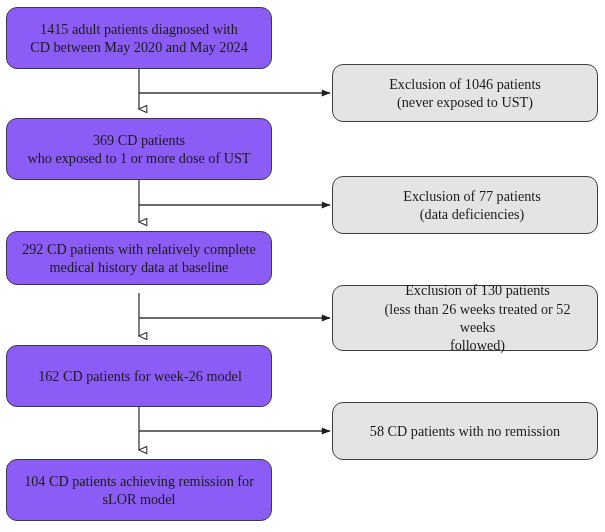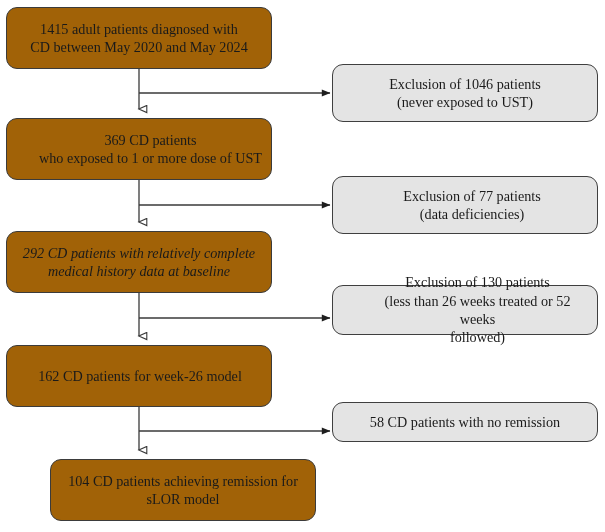--- a/index.html
+++ b/index.html
@@ -34,21 +34,21 @@
     display: flex;
     align-items: center;
     justify-content: center;
     text-align: center;
     line-height: 1.30;
     font-size: 14.2px;
     padding: 2px 9px;
     white-space: pre-line;
   }
   .node.primary {
-    background: #a16207;
+    background: #8b5cf6;
     border-color: #3b3b3b;
   }
   .node.excluded {
     background: #e4e4e4;
     border-color: #3f3f3f;
     text-align: center;
   }
   .node-text {
     display: block;
     white-space: pre-line;
@@ -81,52 +81,52 @@
       <line x1="139" y1="318" x2="330" y2="318" marker-end="url(#solid-arrow)"></line>
       <line x1="139" y1="431" x2="330" y2="431" marker-end="url(#solid-arrow)"></line>
     </g>
   </svg>
 
   <div class="node primary" style="left:6px; top:7px; width:266px; height:62px;">
     <span class="node-text">1415 adult patients diagnosed with
 CD between May 2020 and May 2024</span>
   </div>
 
-  <div class="node primary" style="left:6px; top:118px; width:266px; height:62px;justify-content:flex-end;">
+  <div class="node primary" style="left:6px; top:118px; width:266px; height:62px;">
     <span class="node-text">369 CD patients
 who exposed to 1 or more dose of UST</span>
   </div>
 
-  <div class="node primary" style="left:6px; top:231px; width:266px; height:62px;font-style:italic;">
+  <div class="node primary" style="left:6px; top:231px; width:266px; height:54px;">
     <span class="node-text">292 CD patients with relatively complete
 medical history data at baseline</span>
   </div>
 
   <div class="node primary" style="left:6px; top:345px; width:266px; height:62px;padding-left:11px;">
     <span class="node-text">162 CD patients for week-26 model</span>
   </div>
 
-  <div class="node primary" style="left:6px; top:459px; width:266px; height:62px;margin-left:44px;">
+  <div class="node primary" style="left:6px; top:459px; width:266px; height:62px;">
     <span class="node-text">104 CD patients achieving remission for
 sLOR model</span>
   </div>
 
   <div class="node excluded" style="left:332px; top:64px; width:266px; height:58px;">
     <span class="node-text">Exclusion of 1046 patients
 (never exposed to UST)</span>
   </div>
 
   <div class="node excluded" style="left:332px; top:176px; width:266px; height:58px;padding-left:23px;">
     <span class="node-text">Exclusion of 77 patients
 (data deficiencies)</span>
   </div>
 
-  <div class="node excluded" style="left:332px; top:285px; width:266px; height:50px;padding-left:34px;">
+  <div class="node excluded" style="left:332px; top:285px; width:266px; height:66px;padding-left:34px;">
     <span class="node-text">Exclusion of 130 patients
 (less than 26 weeks treated or 52 weeks
 followed)</span>
   </div>
 
-  <div class="node excluded" style="left:332px; top:402px; width:266px; height:40px;">
+  <div class="node excluded" style="left:332px; top:402px; width:266px; height:58px;">
     <span class="node-text">58 CD patients with no remission</span>
   </div>
 
 </div>
 
 </body></html>

